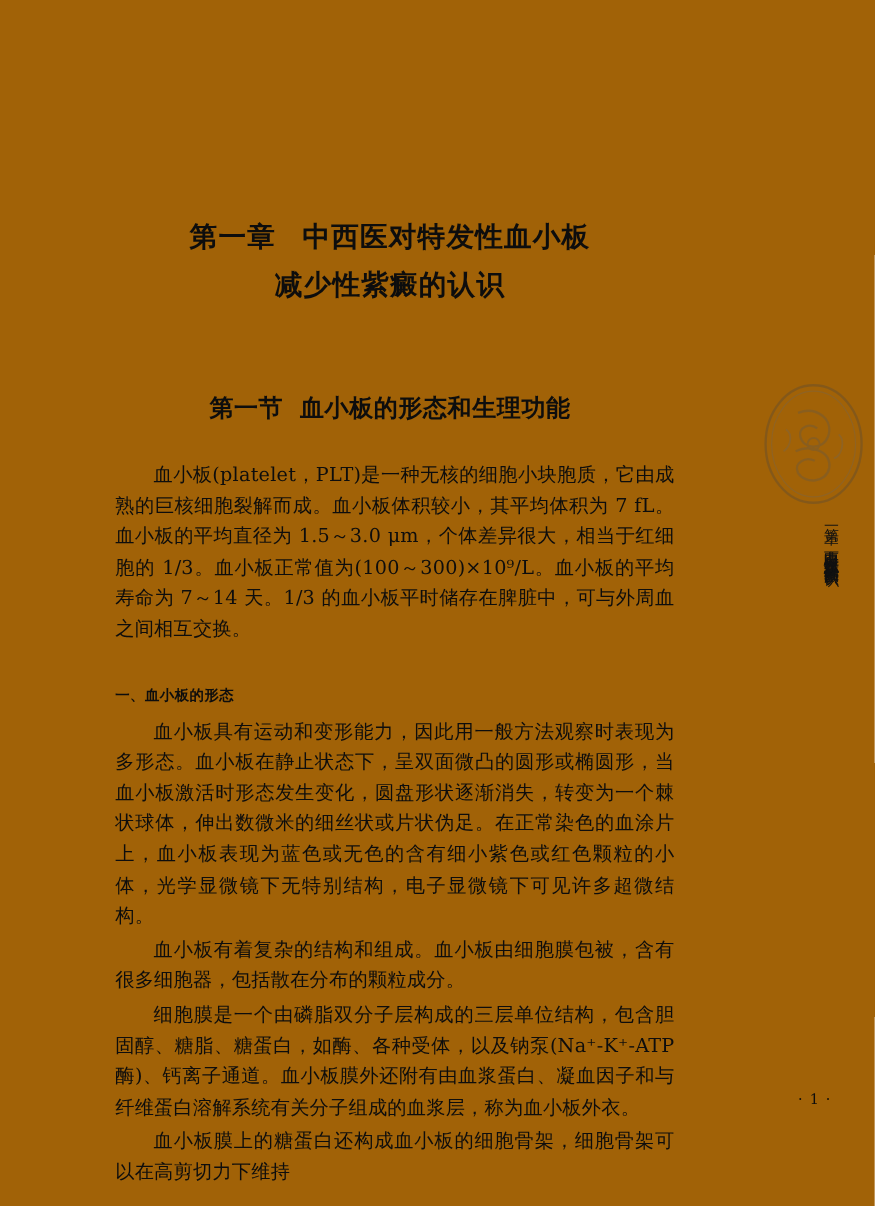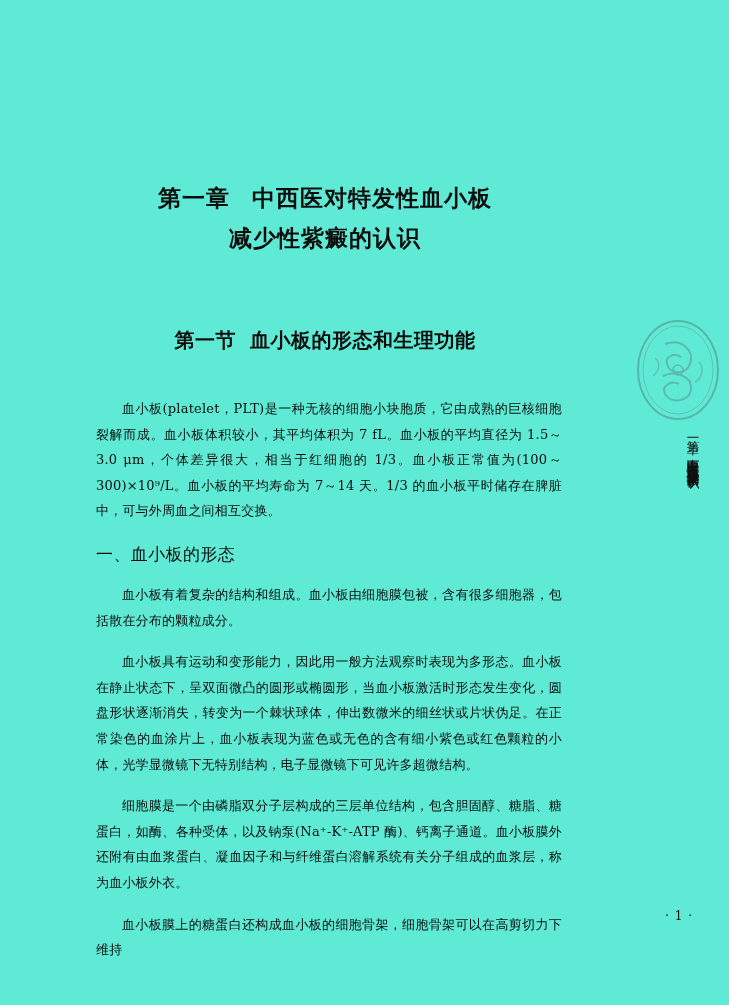--- a/index.html
+++ b/index.html
@@ -4,21 +4,21 @@
 <style>
   html, body {
     margin: 0;
     padding: 0;
     background: #ffffff;
   }
   .page {
     position: relative;
     width: 729px;
     height: 1005px;
-    background: #5eead4;
+    background: #a16207;
     font-family: "DejaVu Serif", "Liberation Serif", serif;
     color: #0d0d0d;
     overflow: hidden;
   }
 
   
   .chapter-title {
     position: absolute;
     left: 90px;
     top: 178px;
@@ -47,32 +47,32 @@
   .section-title .sec-no { margin-right: 14px; }
 
   
   .body-col {
     position: absolute;
     left: 96px;
     top: 380px;
     width: 466px;
   }
   p.para {
-    margin: 16px 0 0 0;
-    font-size: 13px;
+    margin: 3px 0 0 0;
+    font-size: 16px;
     line-height: 25.6px;
     text-align: justify;
     text-justify: inter-ideograph;
     letter-spacing: 0.2px;
   }
   p.indent { text-indent: 2em; }
   h3.sub-head {
-    margin: 18px 0 6px 0;
-    font-size: 17px;
-    font-weight: normal;
+    margin: 30px 0 6px 0;
+    font-size: 12px;
+    font-weight: bold;
     line-height: 24px;
     letter-spacing: 0.4px;
   }
   .item-head {
     text-indent: 2em;
     font-size: 13.2px;
     line-height: 25.6px;
     margin: 4px 0 0 0;
   }
   .wide-gap { display: inline-block; width: 3.2em; }
@@ -140,22 +140,22 @@
 
   <div class="side-running">
     <span class="rt-chap">第一章</span><span>中西医对特发性血小板减少性紫癜的认识</span>
   </div>
 
   <div class="body-col">
     <p class="para indent">血小板(platelet，PLT)是一种无核的细胞小块胞质，它由成熟的巨核细胞裂解而成。血小板体积较小，其平均体积为 7 fL。血小板的平均直径为 1.5～3.0 μm，个体差异很大，相当于红细胞的 1/3。血小板正常值为(100～300)×10⁹/L。血小板的平均寿命为 7～14 天。1/3 的血小板平时储存在脾脏中，可与外周血之间相互交换。</p>
 
     <h3 class="sub-head">一、血小板的形态</h3>
 
+    <p class="para indent">血小板具有运动和变形能力，因此用一般方法观察时表现为多形态。血小板在静止状态下，呈双面微凸的圆形或椭圆形，当血小板激活时形态发生变化，圆盘形状逐渐消失，转变为一个棘状球体，伸出数微米的细丝状或片状伪足。在正常染色的血涂片上，血小板表现为蓝色或无色的含有细小紫色或红色颗粒的小体，光学显微镜下无特别结构，电子显微镜下可见许多超微结构。</p>
     <p class="para indent">血小板有着复杂的结构和组成。血小板由细胞膜包被，含有很多细胞器，包括散在分布的颗粒成分。</p>
-    <p class="para indent">血小板具有运动和变形能力，因此用一般方法观察时表现为多形态。血小板在静止状态下，呈双面微凸的圆形或椭圆形，当血小板激活时形态发生变化，圆盘形状逐渐消失，转变为一个棘状球体，伸出数微米的细丝状或片状伪足。在正常染色的血涂片上，血小板表现为蓝色或无色的含有细小紫色或红色颗粒的小体，光学显微镜下无特别结构，电子显微镜下可见许多超微结构。</p>
 
 
     <p class="para indent">细胞膜是一个由磷脂双分子层构成的三层单位结构，包含胆固醇、糖脂、糖蛋白，如酶、各种受体，以及钠泵(Na⁺-K⁺-ATP 酶)、钙离子通道。血小板膜外还附有由血浆蛋白、凝血因子和与纤维蛋白溶解系统有关分子组成的血浆层，称为血小板外衣。</p>
 
 
     <p class="para indent">血小板膜上的糖蛋白还构成血小板的细胞骨架，细胞骨架可以在高剪切力下维持</p>
   </div>
 
   <div class="page-number">· 1 ·</div>
 

